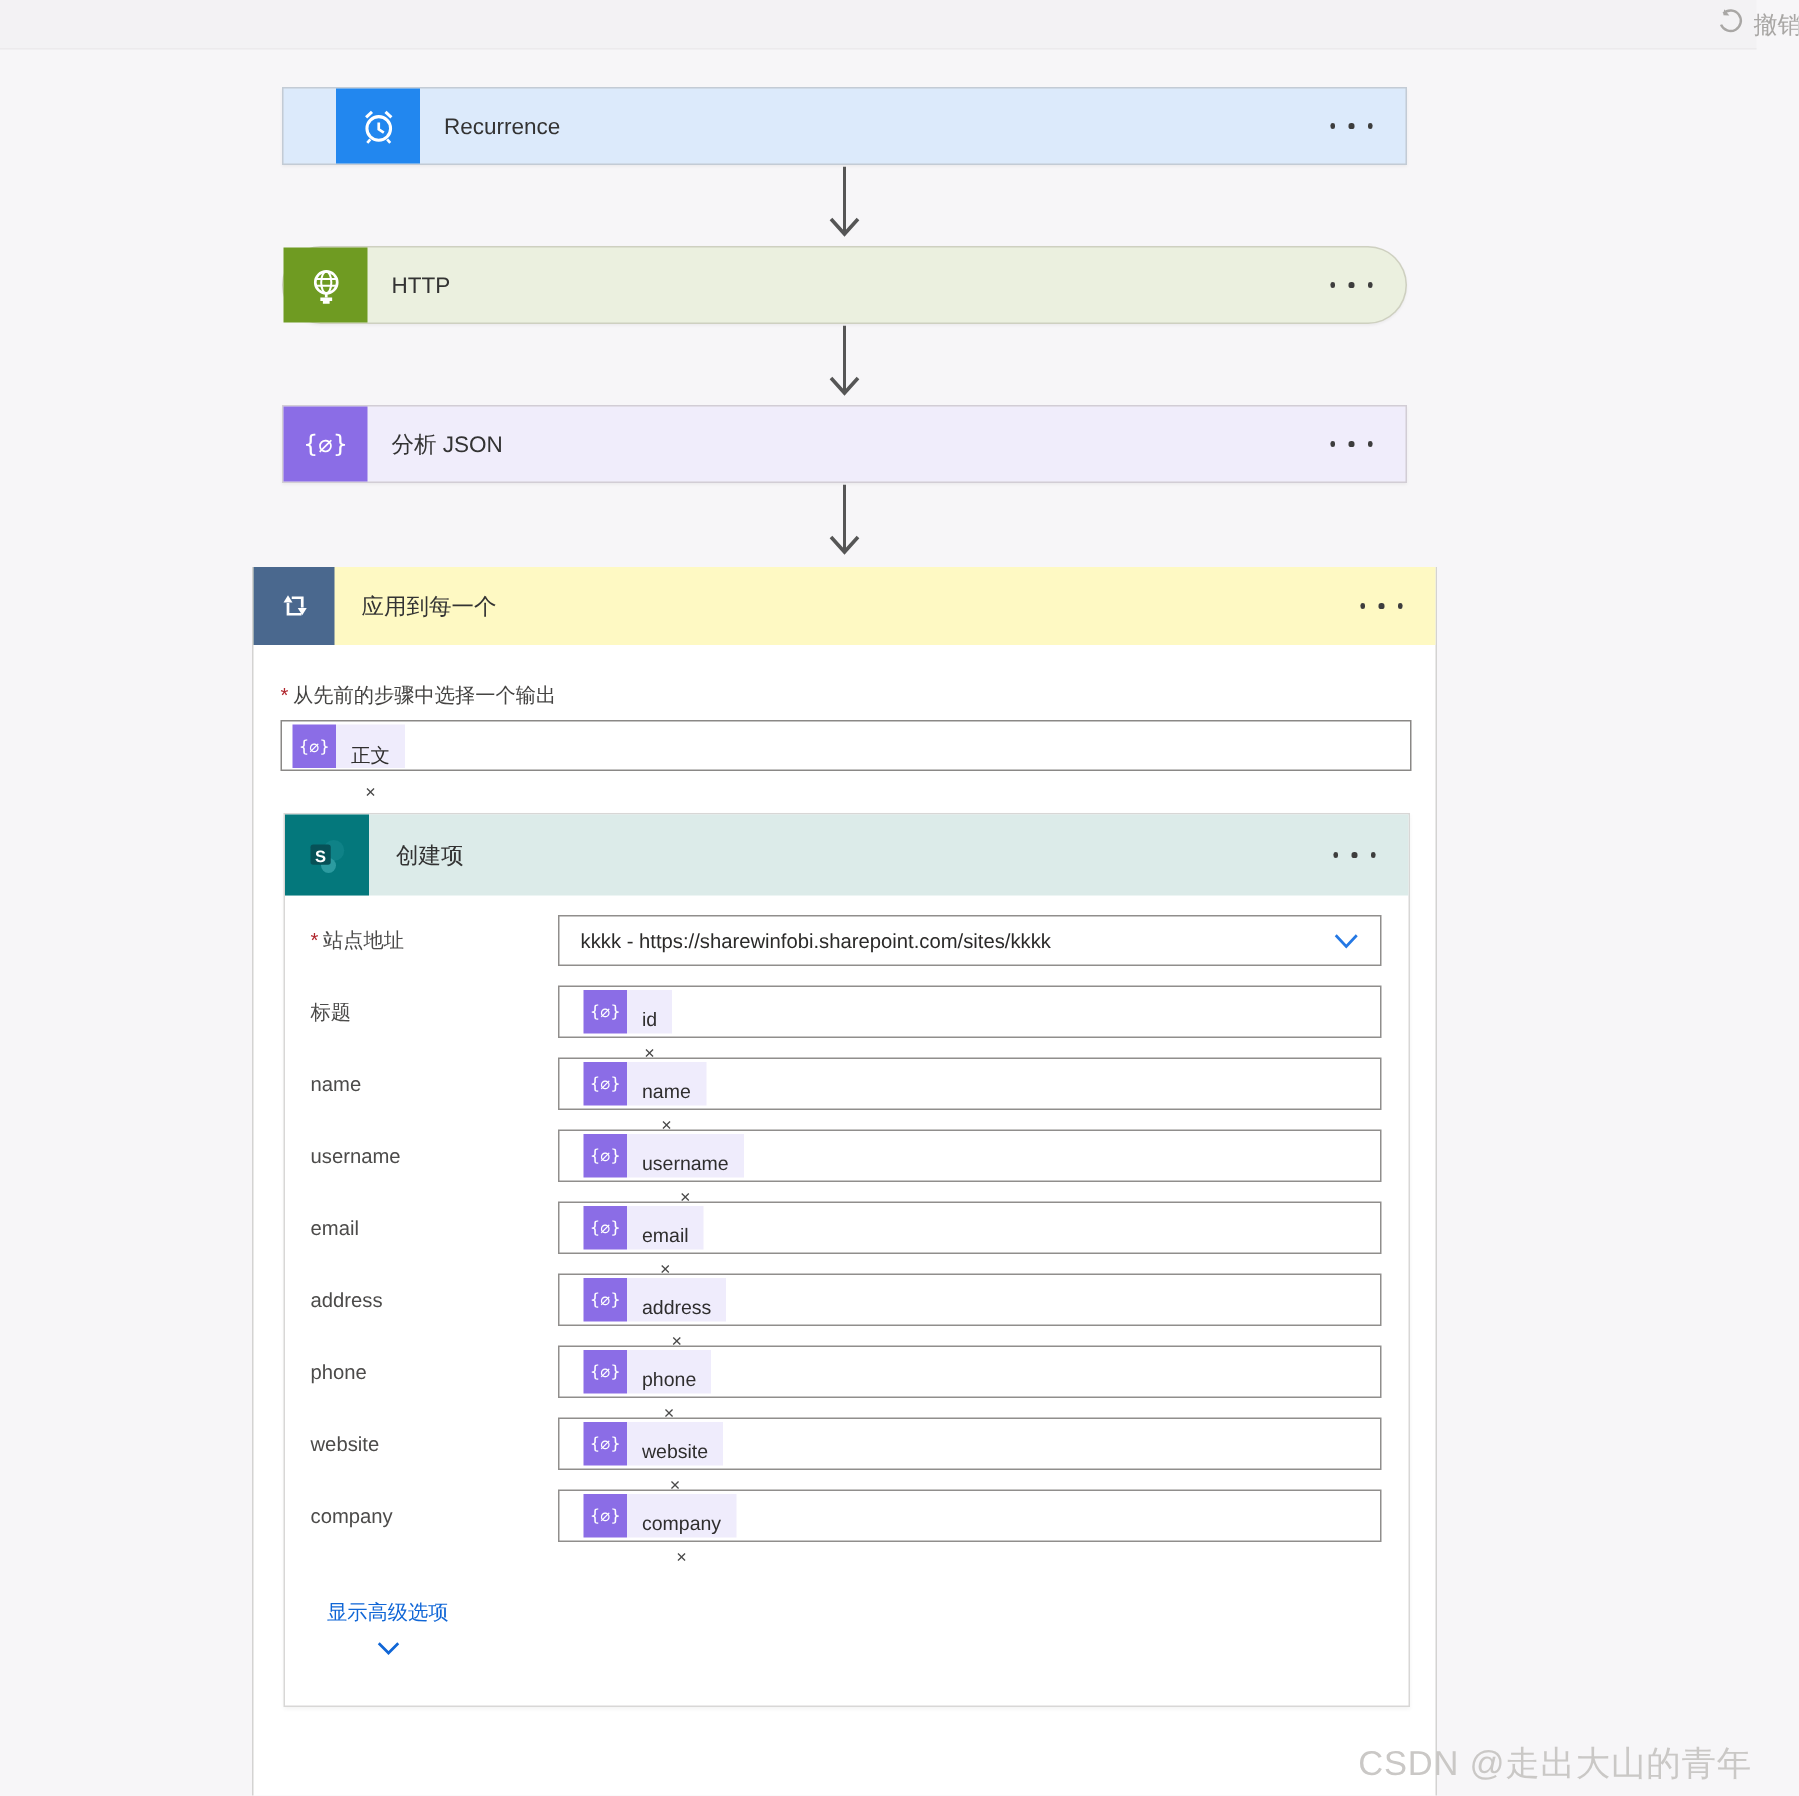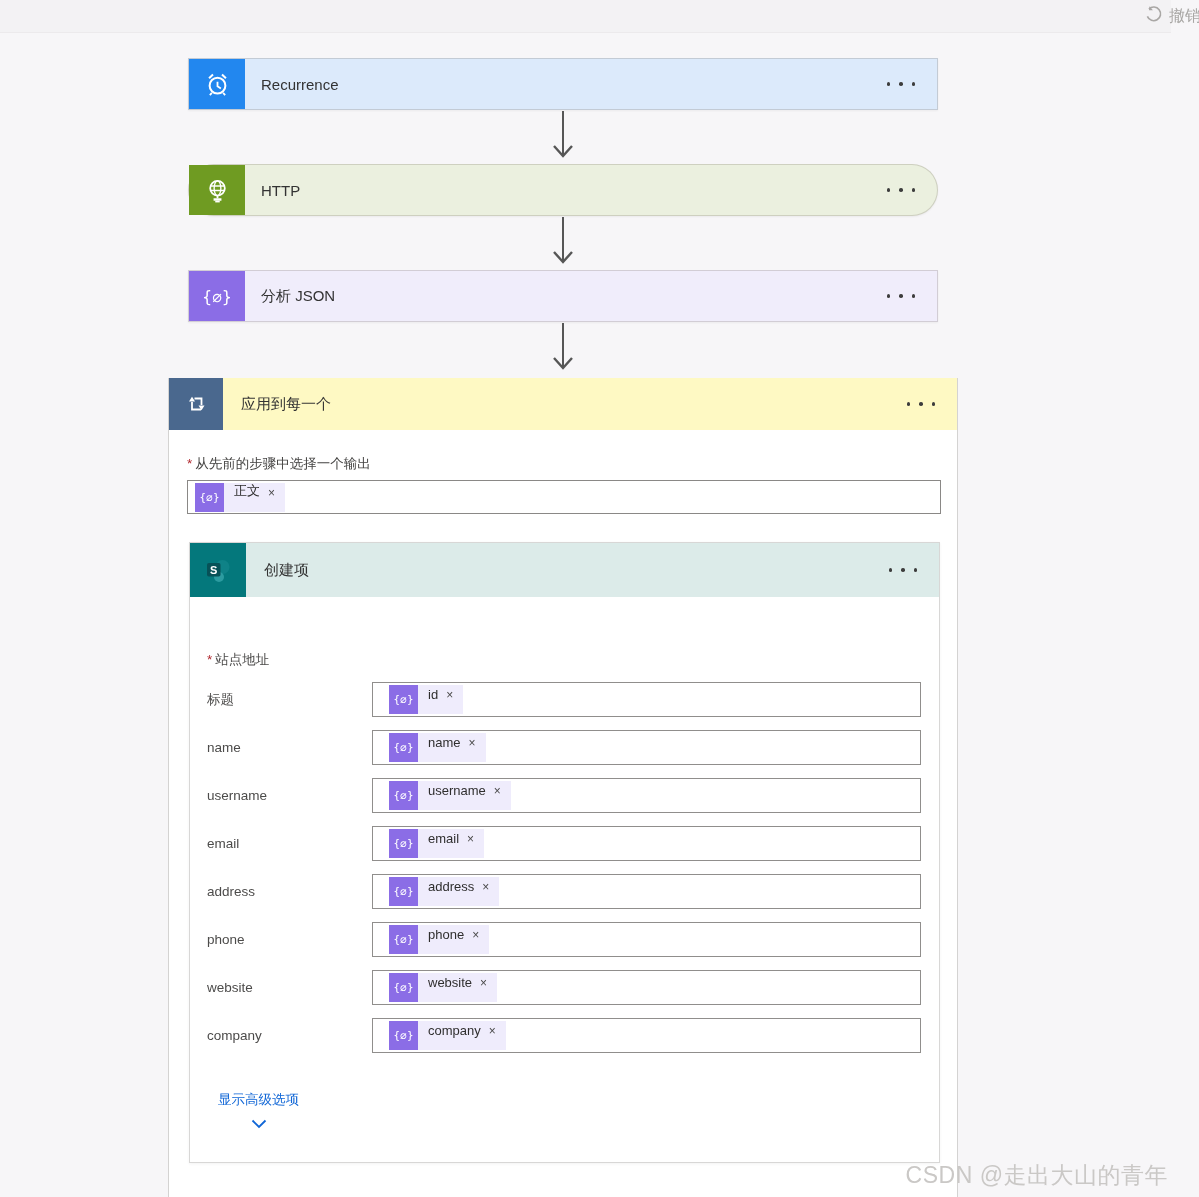--- a/index.html
+++ b/index.html
@@ -33,29 +33,29 @@
   .fe-body{padding:25px 16px 0 18px;}
   .fe-label{font-size:13.5px;color:#454443;margin-bottom:7px;}
   .req{color:#b0272e;margin-right:3px;}
   .fe-input{height:34px;border:1px solid #8a8886;background:#fff;display:flex;align-items:center;
             padding-left:7px;box-sizing:border-box;}
 
   
   .token{display:flex;align-items:stretch;height:29px;}
   .token-icon{width:29px;flex:none;background:#8b6de6;color:#fff;display:flex;align-items:center;
               justify-content:center;font-size:11px;font-family:"DejaVu Sans",sans-serif;}
-  .token-chip{background:#efecfc;display:flex;align-items:flex-end;padding:12px 10px;gap:8px;
-              font-size:13px;color:#2f2e2e;}
+  .token-chip{background:#efecfc;display:flex;align-items:center;padding:12px 10px;gap:8px;
+              font-size:13px;color:#2f2e2e;flex-direction:column;}
   .token-x{font-size:12px;color:#4a4a4a;cursor:pointer;}
 
   
   .ci-card{margin:28px 1px 0 2px;border:1px solid #d8d7d6;background:#fff;box-shadow:0 1px 3px rgba(0,0,0,0.05);}
   .ci-header{height:54px;display:flex;align-items:stretch;background:#dcebe9;cursor:pointer;}
   .ci-icon{width:56px;flex:none;background:#04787c;display:flex;align-items:center;justify-content:center;}
-  .ci-body{padding:13px 18px 0 17px;margin-top:41px;}
+  .ci-body{padding:13px 18px 0 17px;}
   .field-row{display:flex;align-items:center;margin-bottom:13px;}
   .field-label{width:165px;flex:none;font-size:13.5px;color:#4c4b4a;}
   .field-control{flex:1;height:34px;border:1px solid #908e8c;display:flex;align-items:center;
                  box-sizing:border-box;background:#fff;}
   .dropdown{padding:0 14px;font-size:13.5px;color:#2b2a29;cursor:pointer;}
   .dropdown .chev{margin-left:auto;}
   .token-control{padding-left:16px;height:35px;}
   .advanced{margin:25px 0 0 11px;padding-bottom:33px;display:inline-flex;align-items:center;gap:10px;
             color:#1066d6;font-size:13.5px;cursor:pointer;flex-direction:column;}
 
@@ -71,21 +71,21 @@
     <span>
       <svg width="19" height="19" viewBox="0 0 20 20">
           <path d="M6.2 4.2 A7.2 7.2 0 1 1 4.6 12" fill="none" stroke="#a9a7a5" stroke-width="1.7"></path>
           <path d="M6.8 1.2 L6.2 5.4 L10.4 5.6 Z" fill="#a9a7a5"></path>
         </svg>
     </span>
     <span>撤销</span>
   </div>
 
   <div class="stack">
-      <div class="node-card" style="background: rgb(220, 234, 251);">
+      <div class="node-card" style="background: rgb(220, 234, 251); padding-left: 35px;">
     <div class="node-icon" style="background: rgb(34, 135, 239);">
       <svg class="glyph" width="27" height="27" viewBox="0 0 24 24" style="display: block;">
         <circle cx="12" cy="13" r="7" fill="none" stroke="#fff" stroke-width="1.8"></circle>
         <path d="M12 9.5 V13.5 L15 15.5" fill="none" stroke="#fff" stroke-width="1.6"></path>
         <path d="M4.5 6.5 L8 3.2" stroke="#fff" stroke-width="1.8"></path>
             <path d="M19.5 6.5 L16 3.2" stroke="#fff" stroke-width="1.8"></path>
         <path d="M7 19.5 L5.2 21.5" stroke="#fff" stroke-width="1.6"></path>
             <path d="M17 19.5 L18.8 21.5" stroke="#fff" stroke-width="1.6"></path>
       </svg>
 
@@ -206,20 +206,26 @@
                 <i></i>
                 <i></i>
                 <i></i>
               </span>
           </div>
         </div>
         <div class="ci-body">
           <div>
               <div class="field-row">
     <div class="field-label"><span class="req">*</span>站点地址</div>
+    <div class="field-control dropdown">
+      <span class="dd-value">kkkk - https://sharewinfobi.sharepoint.com/sites/kkkk</span>
+      <svg class="chev" width="17" height="11" viewBox="0 0 17 11">
+                    <polyline points="1.5,1.5 8.5,9 15.5,1.5" fill="none" stroke="#2478e4" stroke-width="1.8"></polyline>
+                  </svg>
+    </div>
   </div>
               <div class="field-row">
     <div class="field-label">标题</div>
     <div class="field-control token-control">
       <span class="token">
         <span class="token-icon">{⌀}</span>
         <span class="token-chip">
                       <span class="chip-label">id</span>
                       <span class="token-x">×</span>
                     </span>

